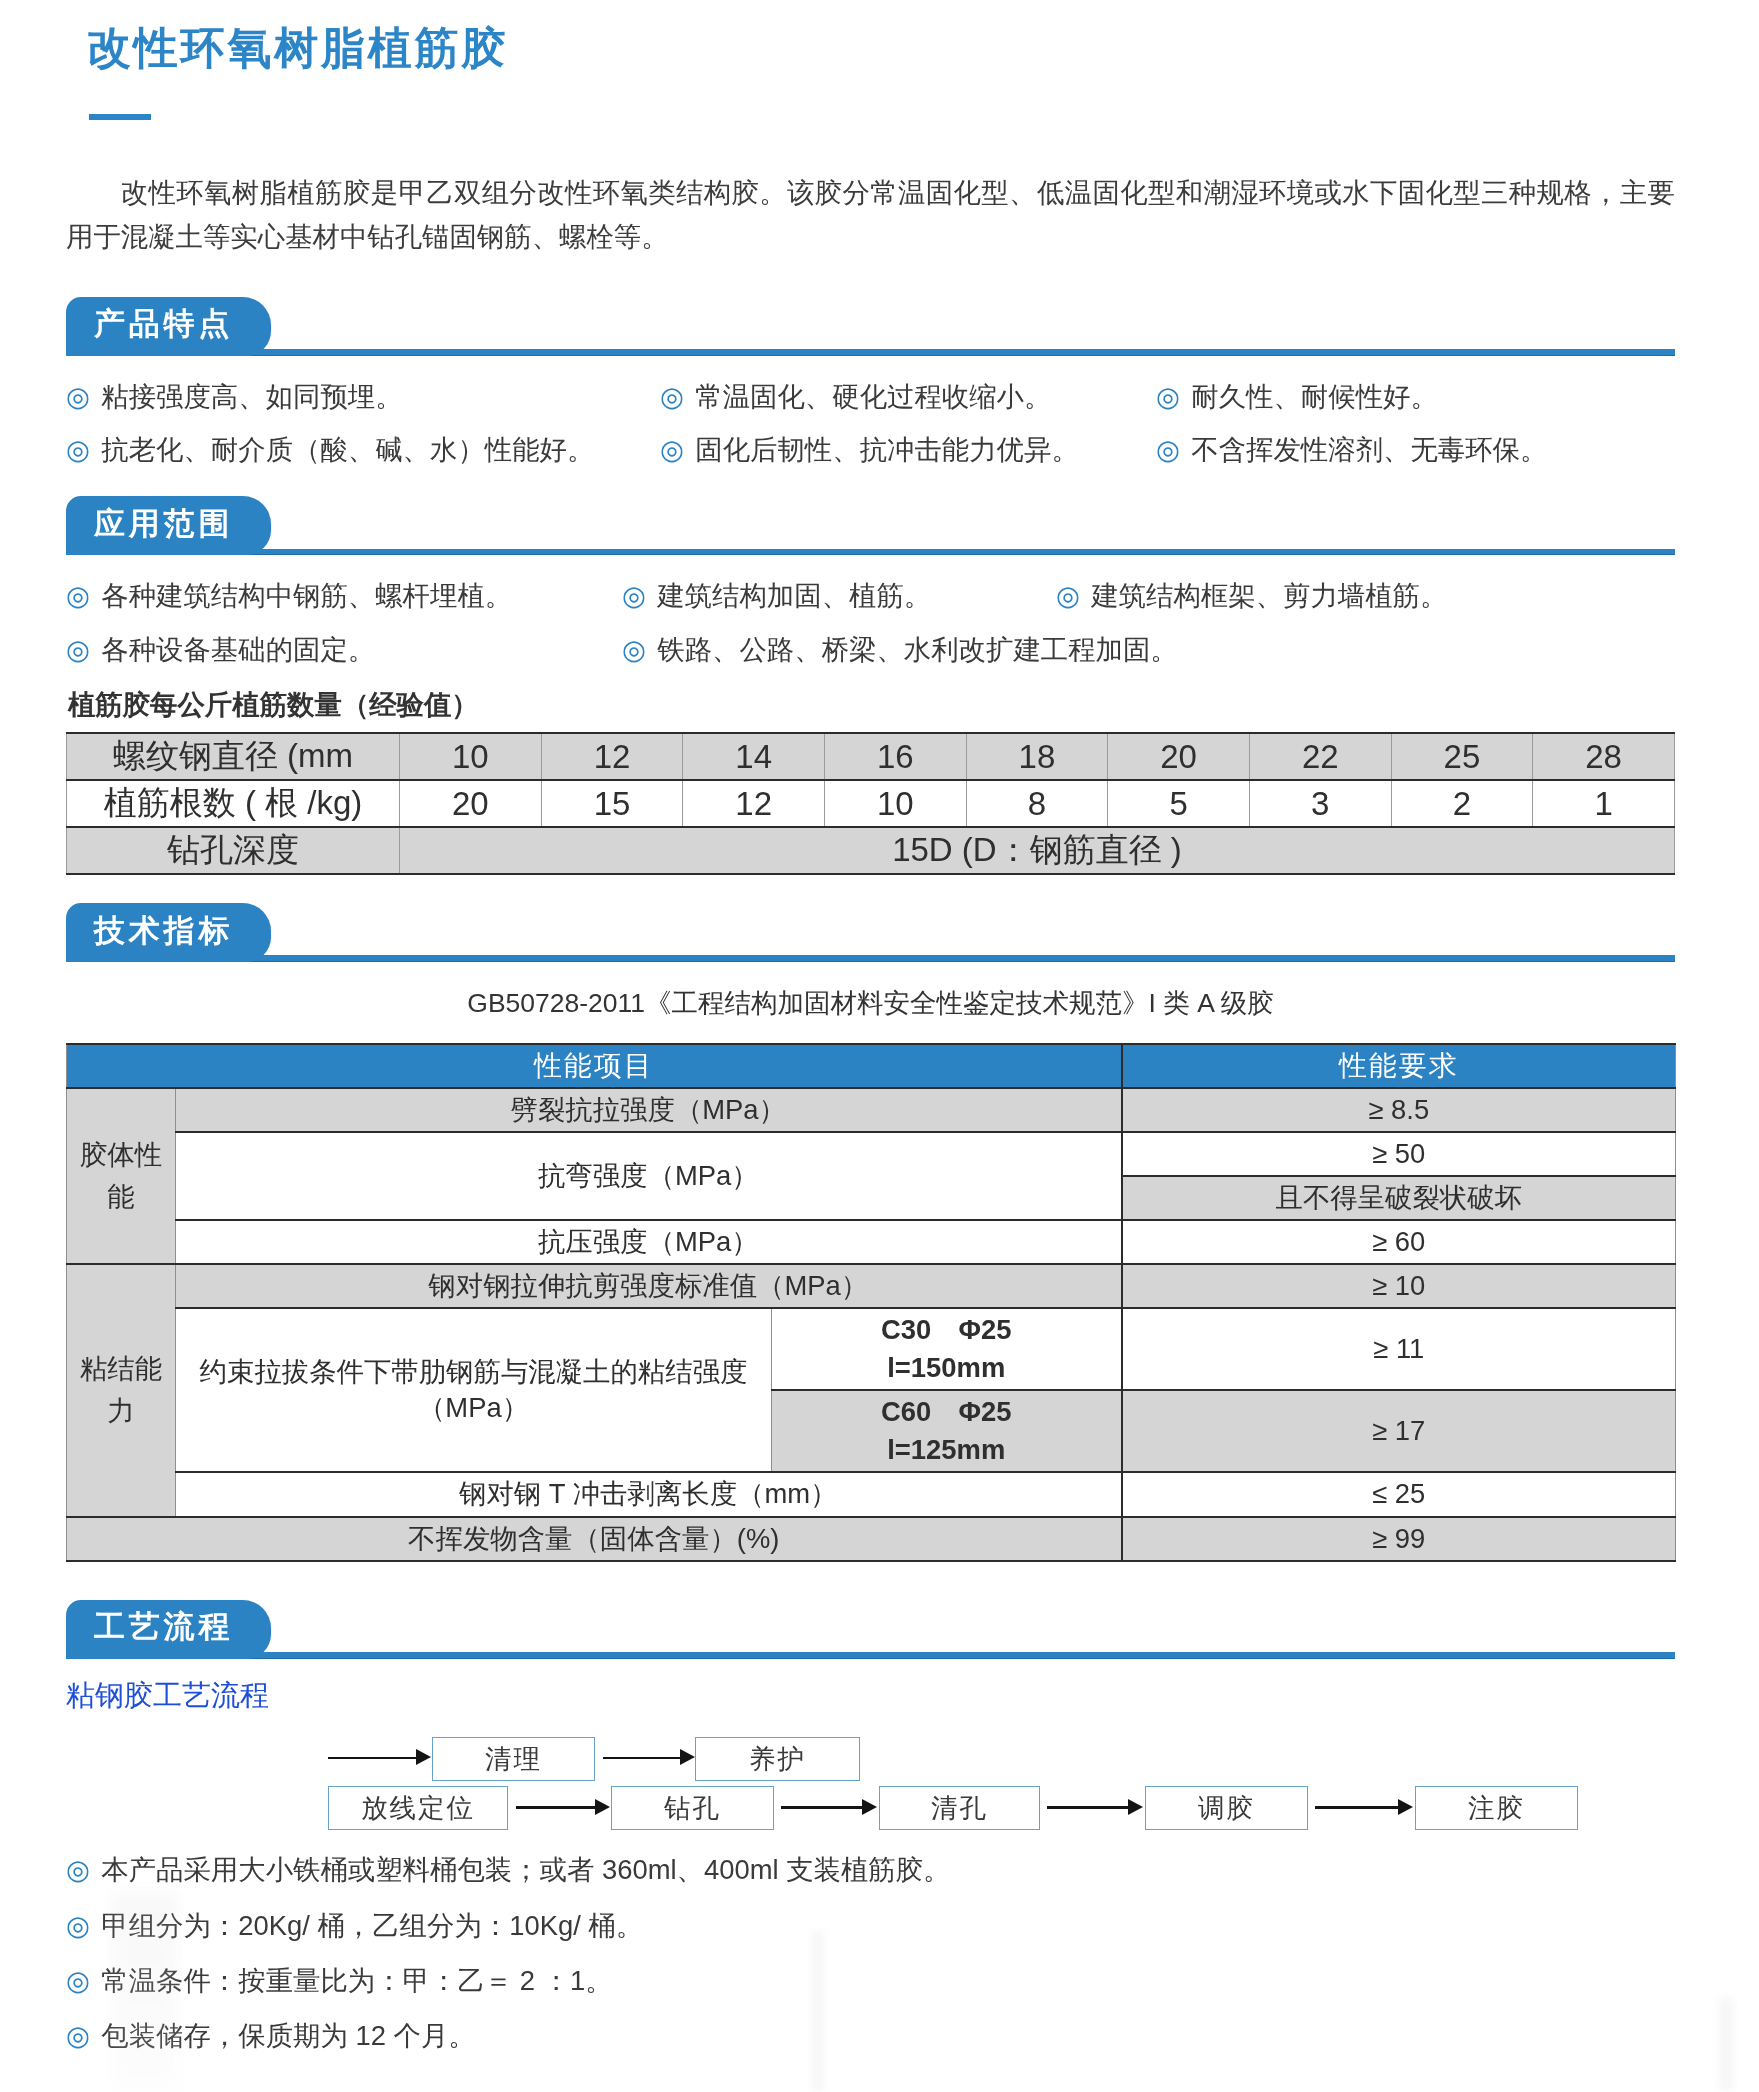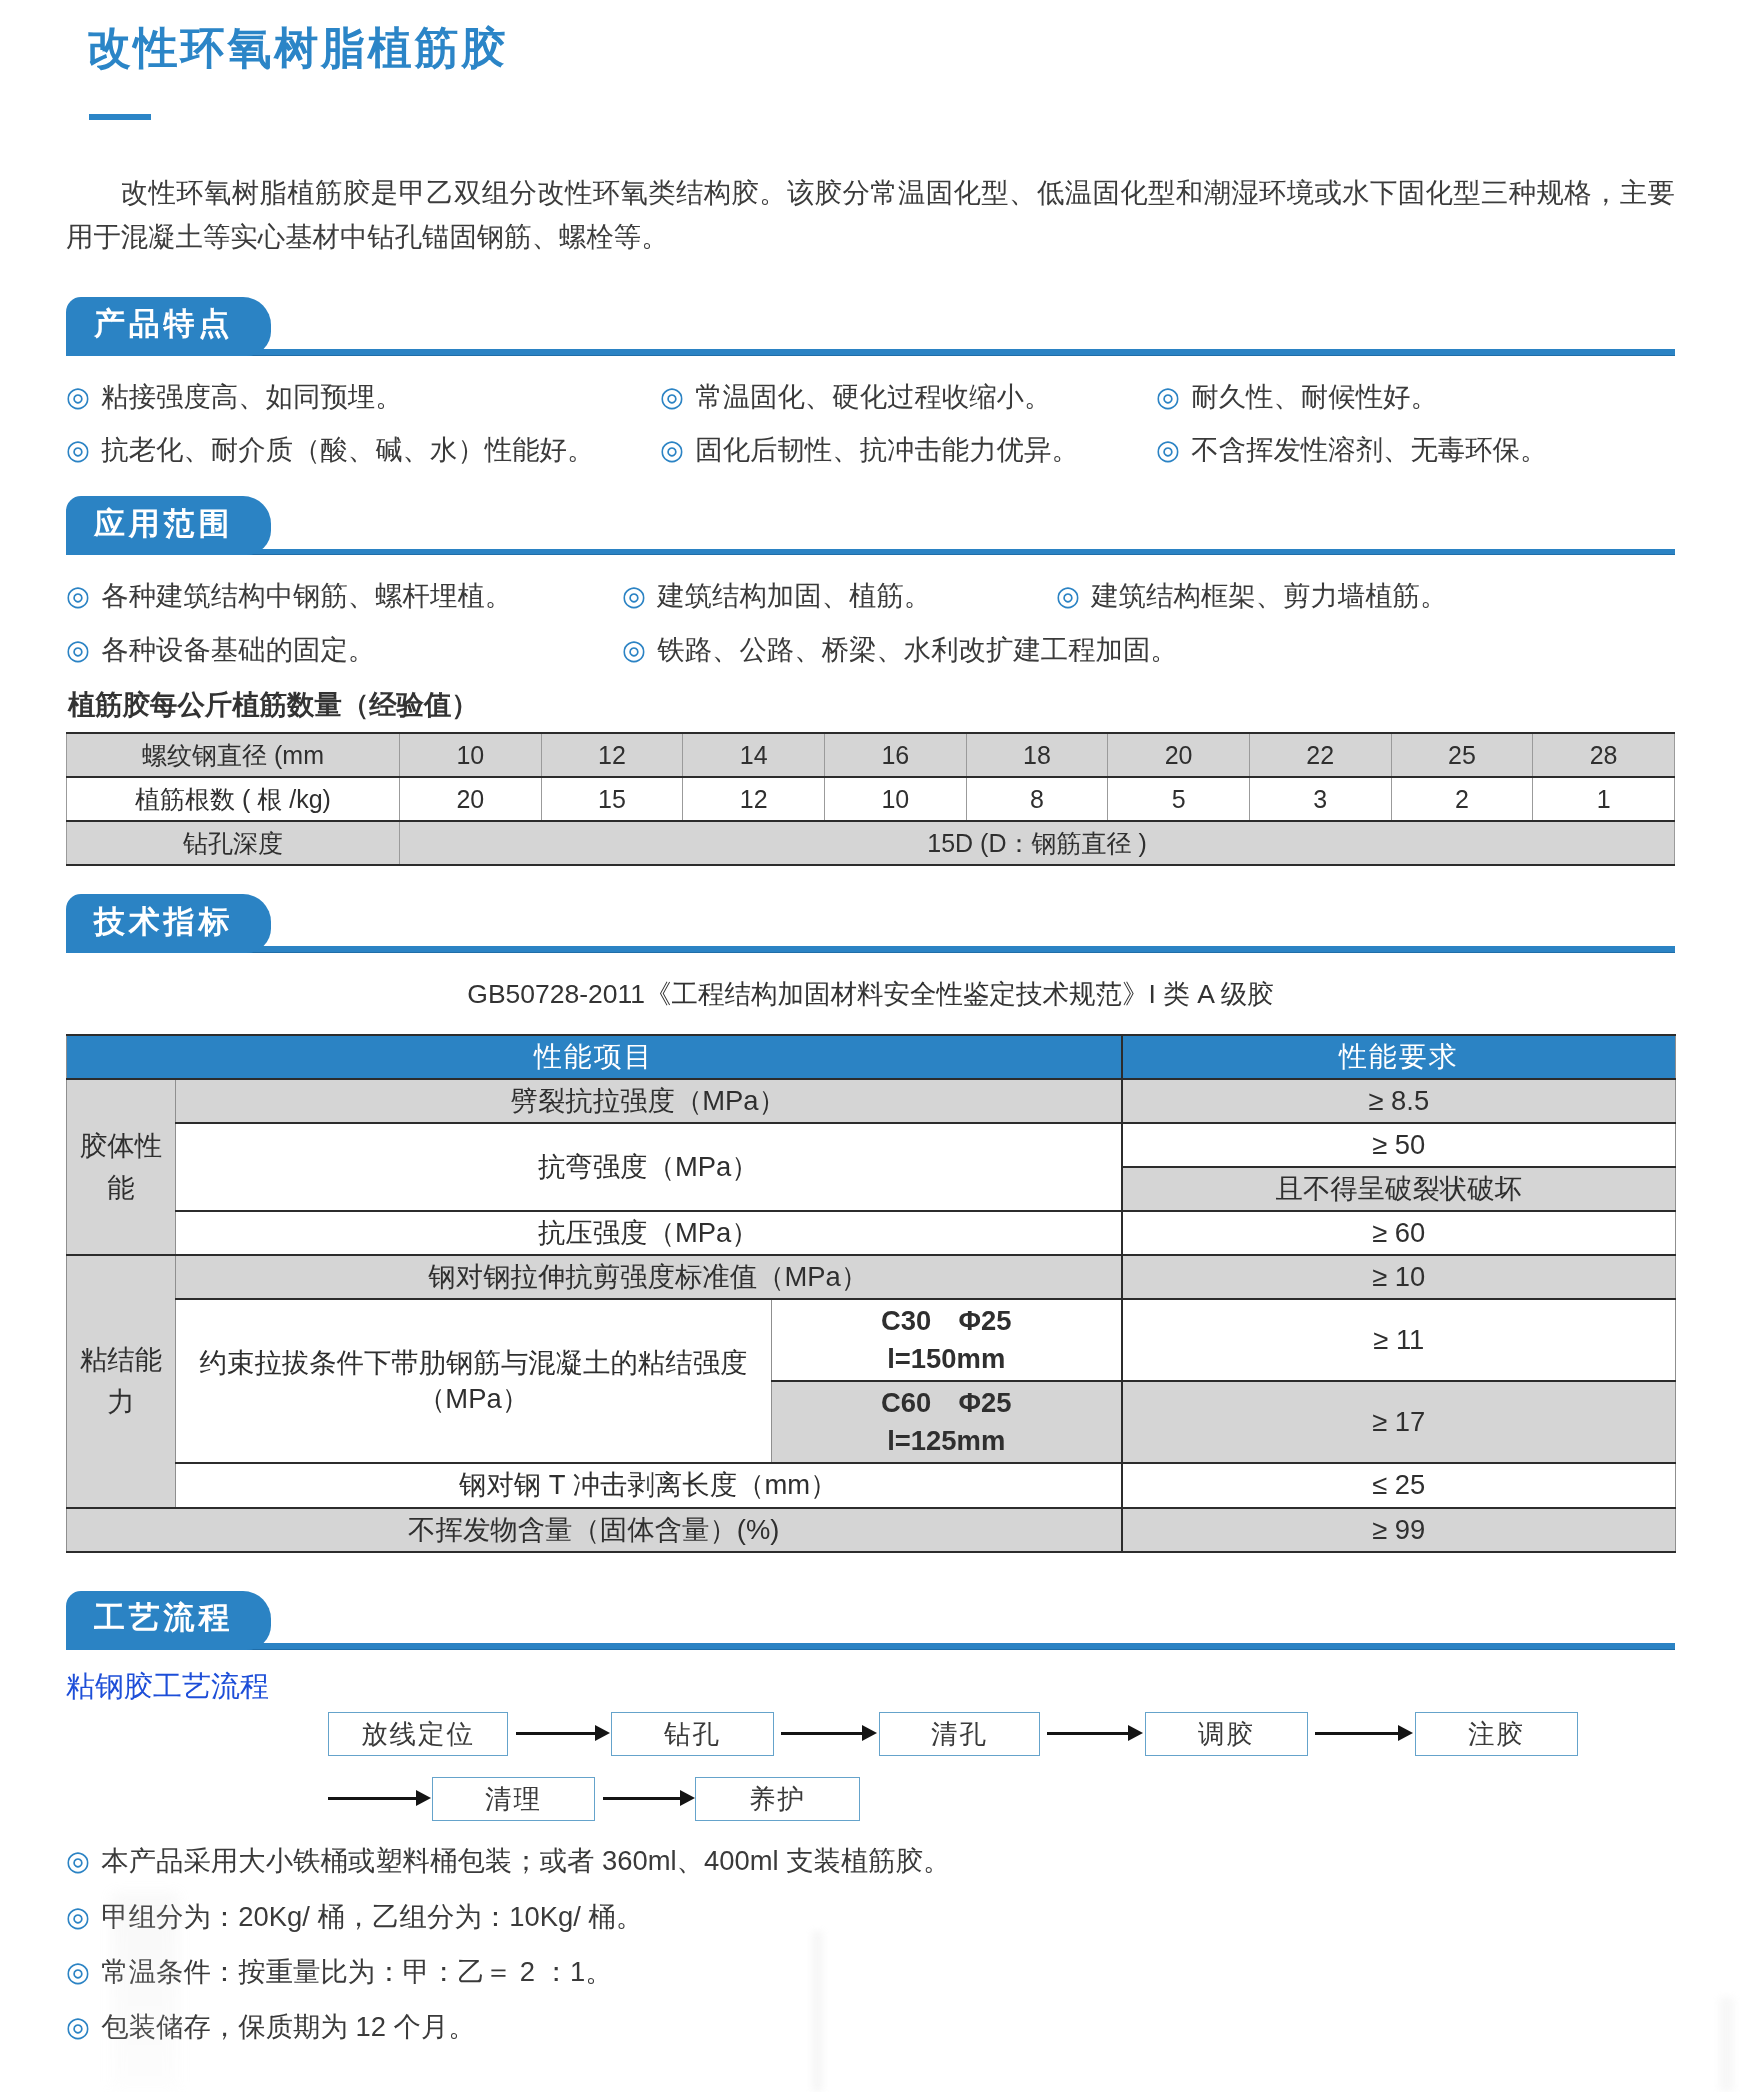--- a/index.html
+++ b/index.html
@@ -33,21 +33,21 @@
   .bullets { display:grid; margin-top:21px; row-gap:13.2px; font-size:27.4px; line-height:40px; }
   .bullets.features { grid-template-columns:594px 496px 1fr; }
   .bullets.apps { grid-template-columns:556px 434px 1fr; }
   .bullet { display:flex; align-items:flex-start; }
   .bullet .mark { color:#2b83c4; margin-right:11.4px; font-size:27.4px; }
   .span2 { grid-column:2 / span 2; }
 
   
   .table-title { margin:17px 0 0 1.9px; font-size:27.4px; font-weight:bold; color:#333; }
   table.rebar { width:100%; margin-top:9.5px; border-collapse:collapse; table-layout:fixed;
-                font-size:25px; color:#2f2f2f; }
+                font-size:33px; color:#2f2f2f; }
   table.rebar td { height:44px; text-align:center; vertical-align:middle;
                    border-left:1.9px solid #9b9b9b; border-right:1.9px solid #9b9b9b;
                    border-top:2.8px solid #2c2c2c; border-bottom:2.8px solid #2c2c2c; }
   .gray { background:#d5d5d5; }
 
   
   .spec-note { margin-top:23px; text-align:center; font-size:26.5px; color:#333; }
   table.spec { width:100%; margin-top:22px; border-collapse:collapse; table-layout:fixed;
                font-size:27.4px; color:#2f2f2f; }
   table.spec th, table.spec td { text-align:center; vertical-align:middle; padding:1.9px 7.6px;
@@ -271,37 +271,37 @@
     </table>
 
   <div class="section-header mt40">
     <div class="section-rule"></div>
     <div class="section-tab">
       <span>工艺流程</span>
     </div>
   </div>
   <div class="flow-subtitle">粘钢胶工艺流程</div>
 
+  <div class="flow row2">
+    <div class="flow-arrow" style="left:262px;width:89px;"></div>
+    <div class="flow-box" style="left:366px;width:163px;">清理</div>
+    <div class="flow-arrow" style="left:537px;width:78px;"></div>
+    <div class="flow-box" style="left:629px;width:165px;">养护</div>
+  </div>
   <div class="flow row1">
     <div class="flow-box" style="left:262px;width:180px;">放线定位</div>
     <div class="flow-arrow" style="left:450px;width:80px;"></div>
     <div class="flow-box" style="left:545px;width:163px;">钻孔</div>
     <div class="flow-arrow" style="left:715px;width:82px;"></div>
     <div class="flow-box" style="left:813px;width:161px;">清孔</div>
     <div class="flow-arrow" style="left:981px;width:82px;"></div>
     <div class="flow-box" style="left:1079px;width:163px;">调胶</div>
     <div class="flow-arrow" style="left:1249px;width:84px;"></div>
     <div class="flow-box" style="left:1349px;width:163px;">注胶</div>
   </div>
-  <div class="flow row2">
-    <div class="flow-arrow" style="left:262px;width:89px;"></div>
-    <div class="flow-box" style="left:366px;width:163px;">清理</div>
-    <div class="flow-arrow" style="left:537px;width:78px;"></div>
-    <div class="flow-box" style="left:629px;width:165px;">养护</div>
-  </div>
 
   <div class="pack-list">
     <div class="pack-item">
         <span class="mark">◎</span>
         <span>本产品采用大小铁桶或塑料桶包装；或者 360ml、400ml 支装植筋胶。</span>
       </div>
     <div class="pack-item">
         <span class="mark">◎</span>
         <span>甲组分为：20Kg/ 桶，乙组分为：10Kg/ 桶。</span>
       </div>

